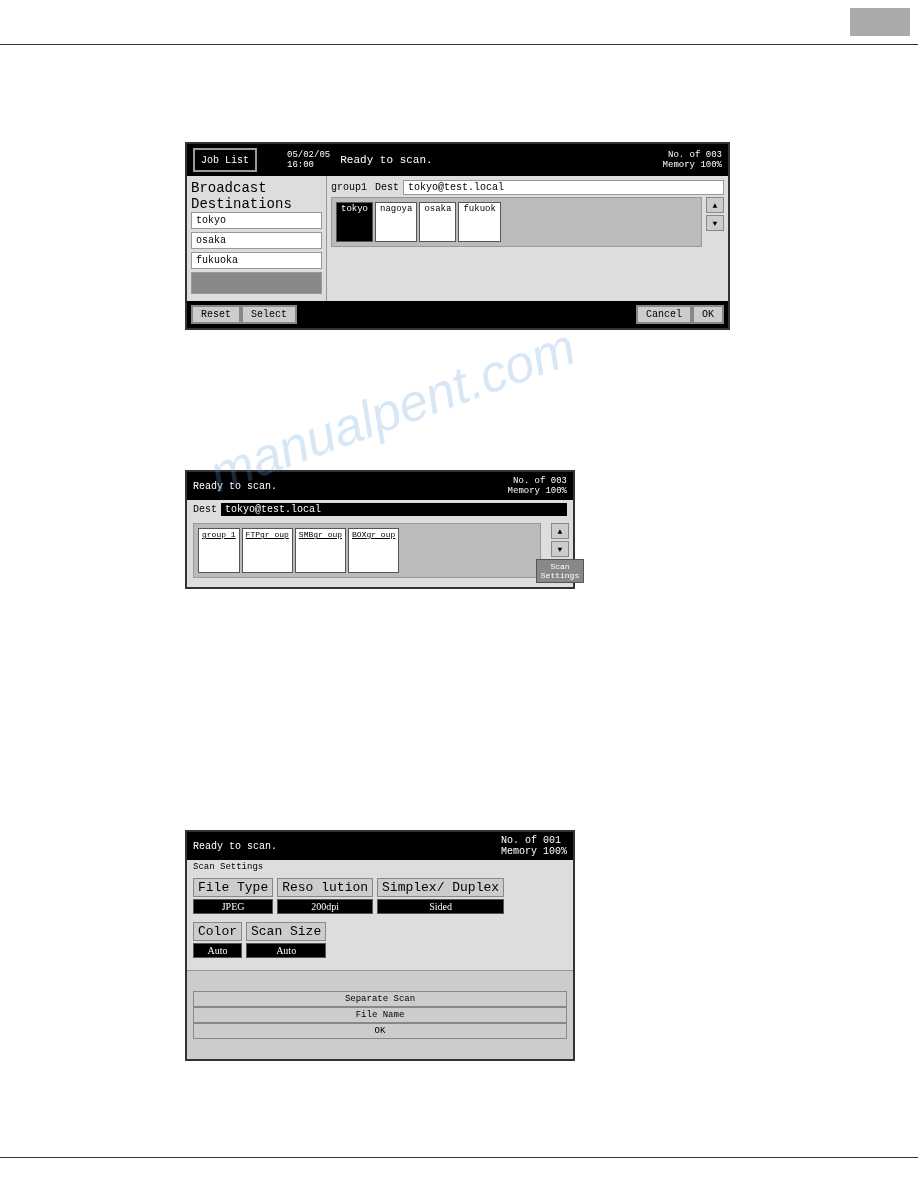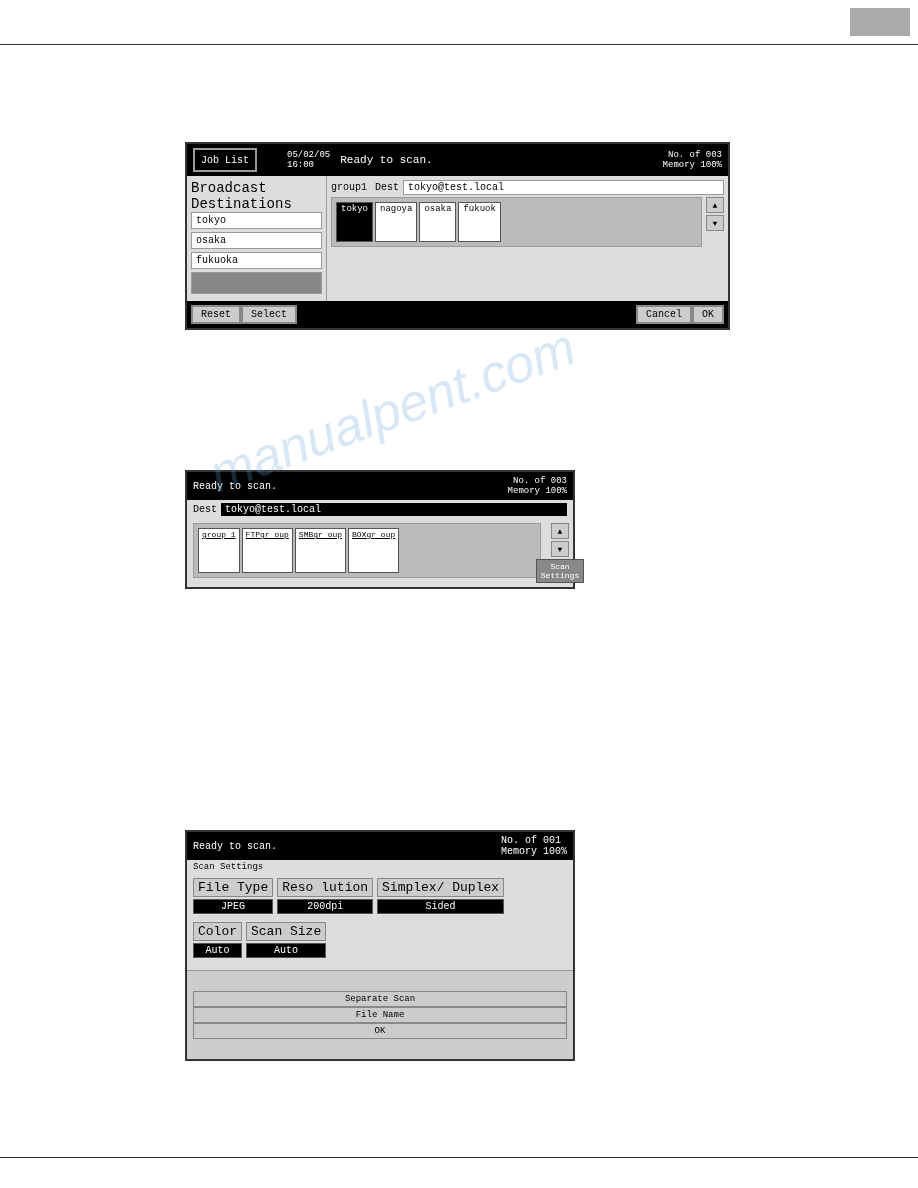--- a/index.html
+++ b/index.html
@@ -392,20 +392,21 @@
       margin-bottom: 2px;
     }
 
     .setting-value {
       background: #000;
       color: #fff;
       border: 1px solid #555;
       padding: 1px 4px;
       font-size: 10px;
       text-align: center;
+      font-family: Liberation Serif, serif;
     }
 
     .setting-row {
       display: flex;
       gap: 4px;
       margin-bottom: 4px;
     }
 
     .right-btn {
       background: #ccc;

